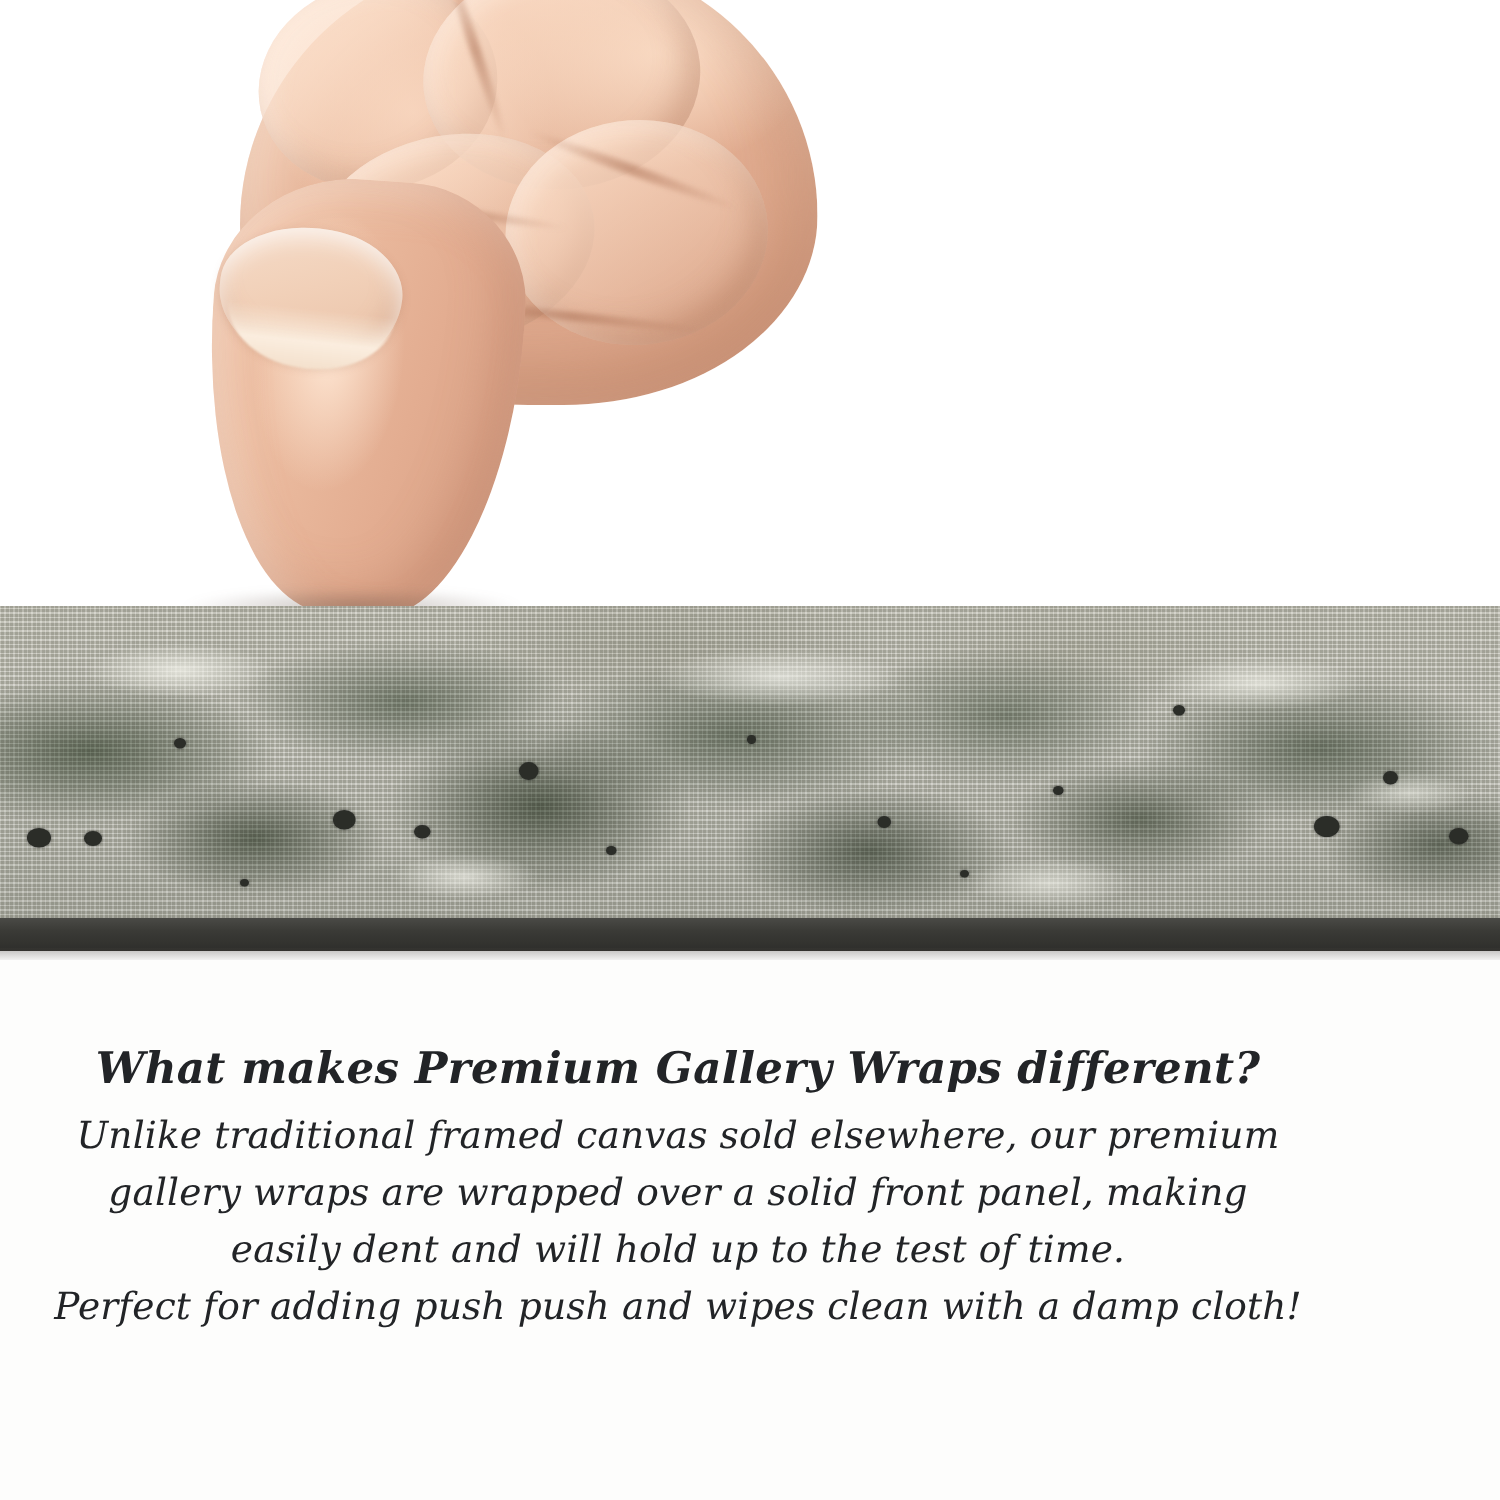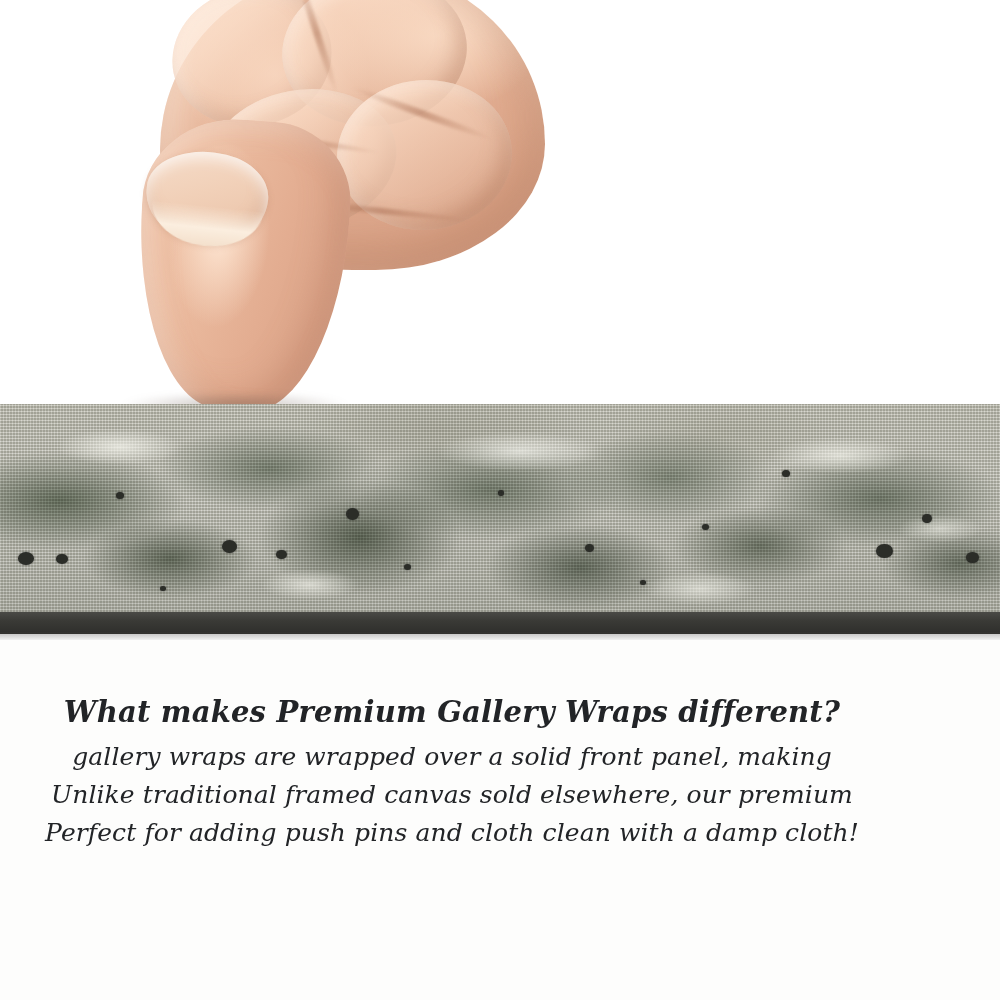--- a/index.html
+++ b/index.html
@@ -292,18 +292,19 @@
       <span class="speck" style="left:640px; top:176px; width:6px;  height:5px;"></span>
       <span class="speck" style="left:160px; top:182px; width:6px;  height:5px;"></span>
     </div>
 
     <div class="strip-edge"></div>
     <div class="strip-edge-shadow"></div>
   </div>
 
   <div class="caption">
     <p class="headline">What makes Premium Gallery Wraps different?</p>
+    <p class="line">Unlike traditional framed canvas sold elsewhere, our premium</p>
     <p class="line">gallery wraps are wrapped over a solid front panel, making</p>
-    <p class="line">Unlike traditional framed canvas sold elsewhere, our premium</p>
-    <p class="line">Perfect for adding push pins and cloth clean with a damp cloth!</p>
+    <p class="line">easily dent and will hold up to the test of time.</p>
+    <p class="line">Perfect for adding push push and wipes clean with a damp cloth!</p>
   </div>
 
 </div>
 
 </body></html>

